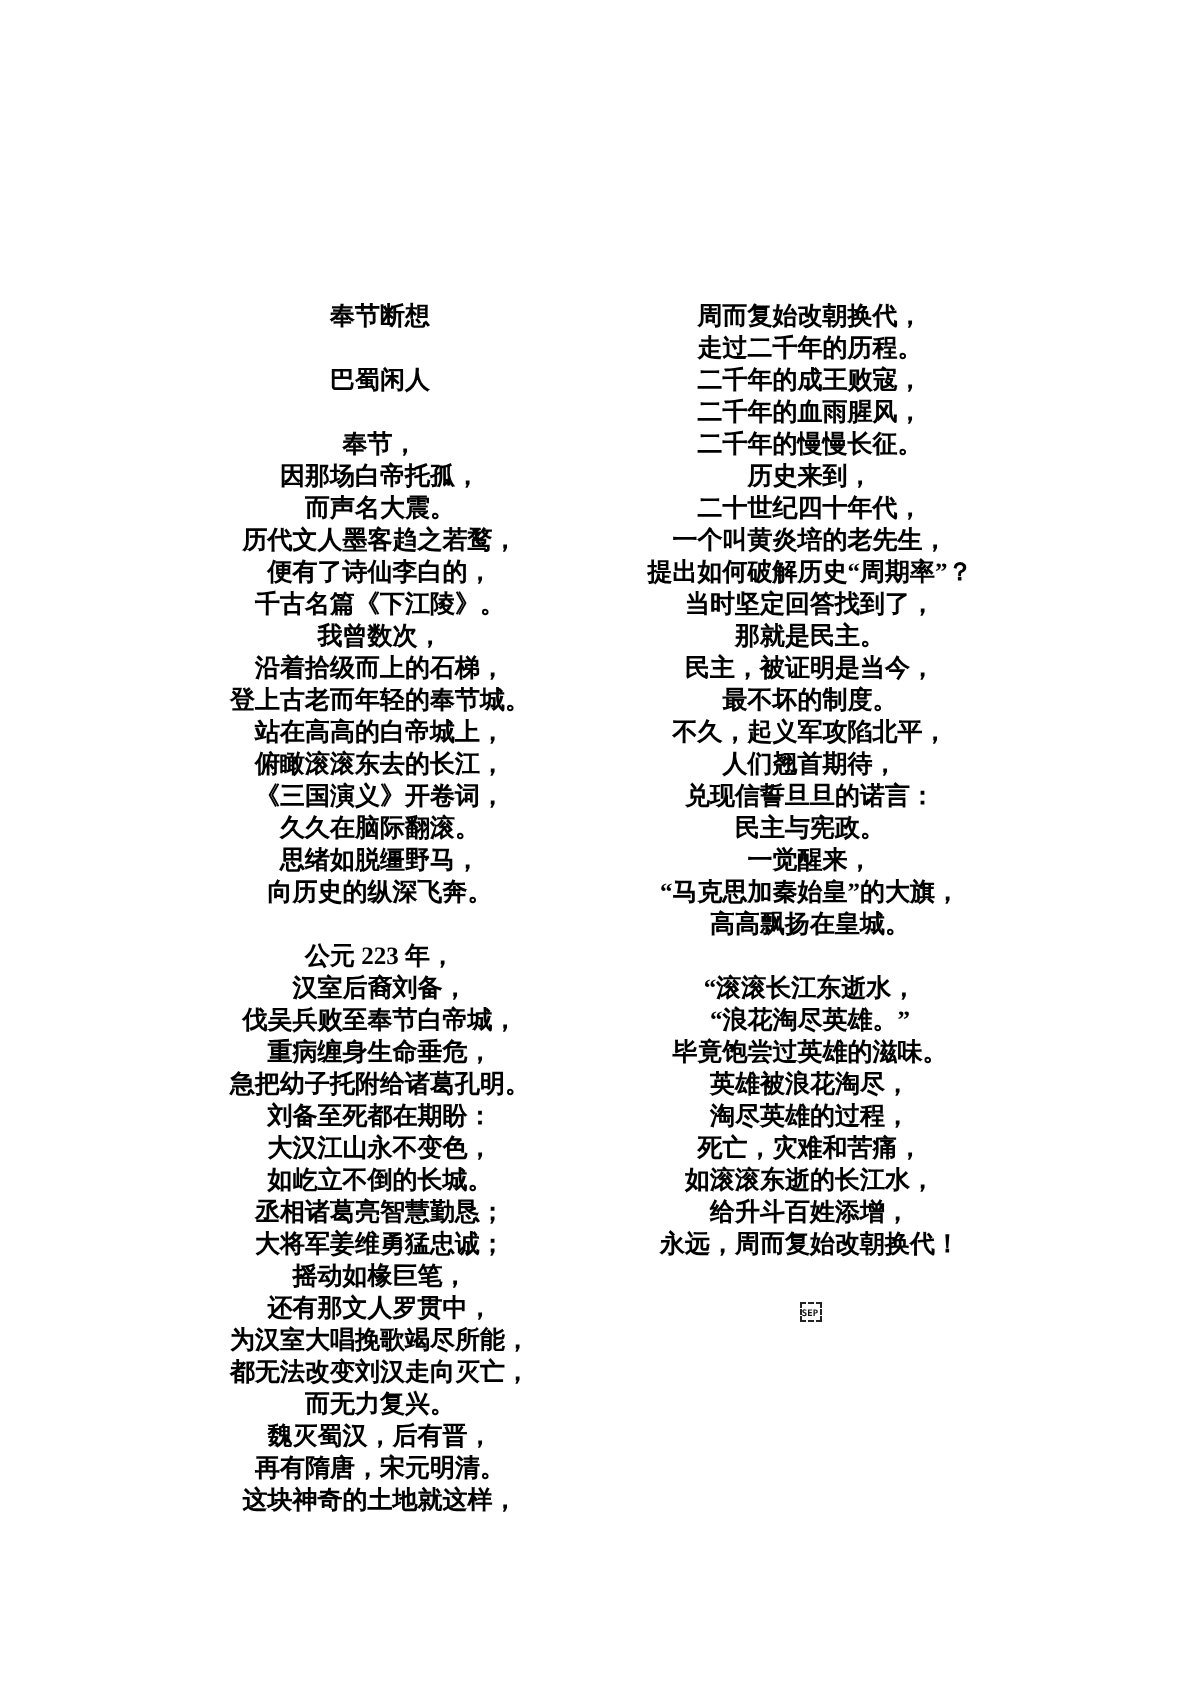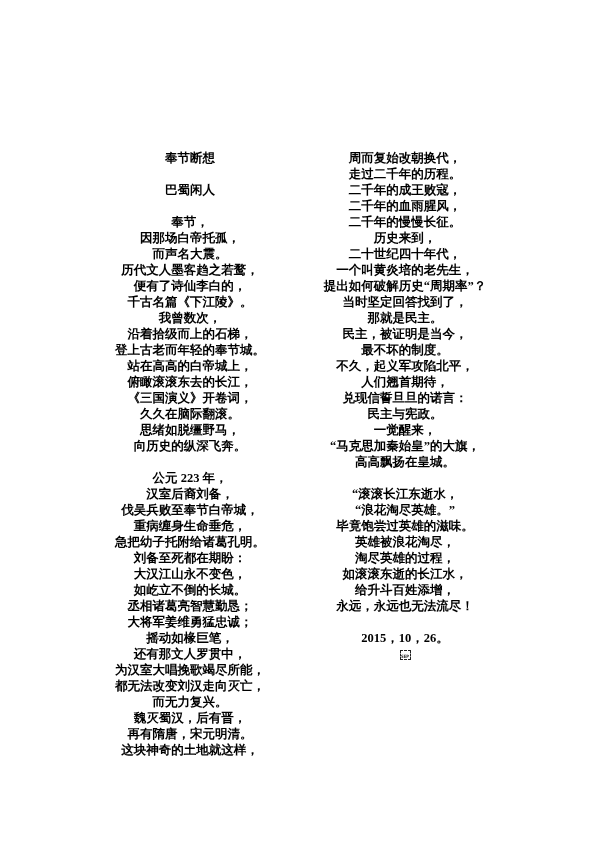--- a/index.html
+++ b/index.html
@@ -118,24 +118,24 @@
         <div class="line">民主与宪政。</div>
         <div class="line">一觉醒来，</div>
         <div class="line">“马克思加秦始皇”的大旗，</div>
         <div class="line">高高飘扬在皇城。</div>
         <div class="line">&nbsp;</div>
         <div class="line">“滚滚长江东逝水，</div>
         <div class="line">“浪花淘尽英雄。”</div>
         <div class="line">毕竟饱尝过英雄的滋味。</div>
         <div class="line">英雄被浪花淘尽，</div>
         <div class="line">淘尽英雄的过程，</div>
+        <div class="line">死亡，灾难和苦痛，</div>
         <div class="line">如滚滚东逝的长江水，</div>
         <div class="line">给升斗百姓添增，</div>
-        <div class="line">永远，永远也无法流尽！</div>
+        <div class="line">永远，周而复始改朝换代！</div>
         <div class="line">&nbsp;</div>
       </div>
-    <div class="line">2015，10，26。</div>
     <div class="line">
       <span class="sep-glyph">SEP</span>
     </div>
   </div>
 
 </div>
 
 </body></html>

